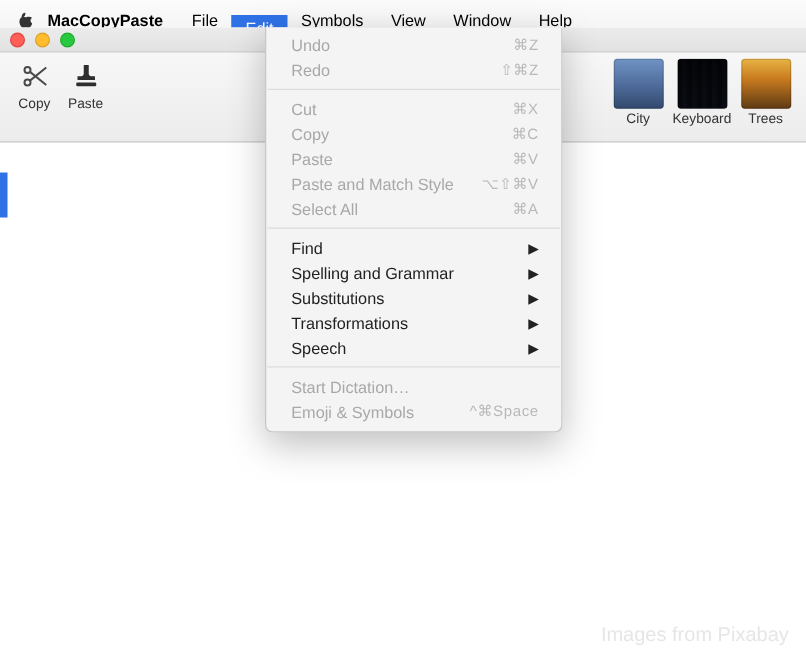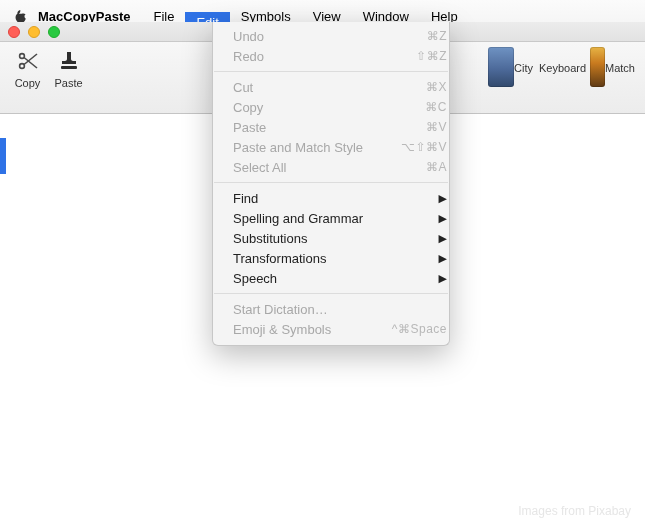--- a/index.html
+++ b/index.html
@@ -88,20 +88,21 @@
     display: flex; align-items: center; justify-content: center;
     margin-bottom: 2px;
   }
   .tool-btn .icon-box svg { width: 24px; height: 24px; }
   .tool-btn .lbl { text-align: center; }
 
   .spacer-flex { flex: 1; }
 
   .thumb-btn {
     display: flex;
+    flex-direction: column;
     align-items: center;
     width: 45px;
     font-size: 11px;
     color: #333;
     cursor: default;
   }
   .thumb-btn .thumb {
     width: 40px; height: 40px;
     border-radius: 3px;
     margin-bottom: 2px;
@@ -142,42 +143,42 @@
     border-top: none;
     border-radius: 0 0 6px 6px;
     box-shadow: 0 10px 30px rgba(0,0,0,.25);
     padding: 4px 0 6px 0;
     font-size: 13px;
   }
   .mi {
     display: flex;
     align-items: center;
     height: 20px;
-    padding: 0 2px 0 20px;
+    padding: 0 18px 0 20px;
     color: #222;
     cursor: default;
   }
   .mi.disabled { color: #a8a8a8; }
   .mi .mlabel { flex: 1; }
   .mi .sc { color: inherit; font-size: 12px; letter-spacing: 0.5px; }
   .mi.disabled .sc { color: #b8b8b8; }
   .mi .arrow { color: #222; font-size: 11px; margin-left: 6px; }
   .sep {
     height: 1px;
     background: #dcdcdc;
     margin: 5px 1px;
   }
 
   
   .watermark {
     position: absolute;
     right: 14px;
     bottom: 10px;
     color: #e6e6e6;
-    font-size: 12px;
+    font-size: 16px;
   }
 </style>
 </head>
 <body>
 
 <div class="menubar">
   <span class="apple-logo">
     <svg viewBox="0 0 170 170">
         <path fill="#333" d="M129 41c-8 0-18 5-24 5s-15-5-25-5c-18 0-37 15-37 47 0 31 22 64 40 64 8 0 13-5 23-5s14 5 23 5c18 0 37-33 37-48-17-8-22-38-1-51-8-10-20-12-36-12zM100 0c-10 1-22 8-28 18-5 8-9 20-7 30 11 1 23-6 29-15 6-8 9-21 6-33z"></path>
       </svg>
@@ -227,21 +228,21 @@
     <div class="thumb-btn">
       <div class="thumb th-city"></div>
       <span class="lbl">City</span>
     </div>
     <div class="thumb-btn">
       <div class="thumb th-keyboard"></div>
       <span class="lbl">Keyboard</span>
     </div>
     <div class="thumb-btn">
       <div class="thumb th-trees"></div>
-      <span class="lbl">Match</span>
+      <span class="lbl">Trees</span>
     </div>
   </div>
 
   <div class="side-strip"></div>
 
   <div class="watermark">Images from Pixabay</div>
 </div>
 
 <div class="dropdown">
   <div class="mi disabled">

